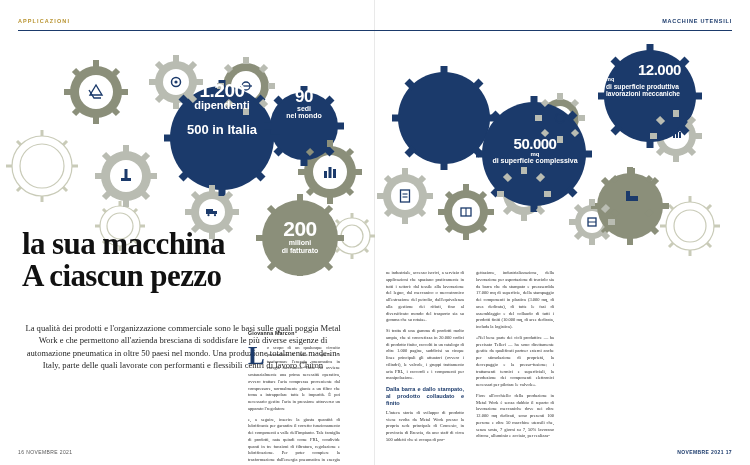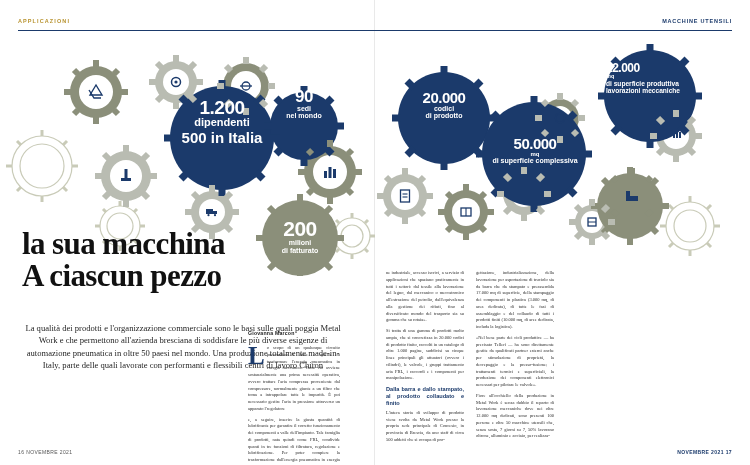--- a/index.html
+++ b/index.html
@@ -523,52 +523,47 @@
         </g>
 
         <g transform="translate(592,196)">
           <rect x="-4" y="-4" width="8" height="8" fill="none" stroke="#1b3a6b" stroke-width="1.3"></rect>
           <line x1="-4" y1="0" x2="4" y2="0" stroke="#1b3a6b" stroke-width="1"></line>
         </g>
       </g>
     </svg>
   </div>
 
-  <div class="bub" style="left:170px; top:98px; width:104px;">
+  <div class="bub" style="left:170px; top:81px; width:104px;">
     <span class="big" style="font-size:19px;">1.200</span>
     <span class="sub" style="font-size:11px;">dipendenti</span>
-    <span class="sub" style="font-size:15px; margin-top:1px;">500 in Italia</span>
+    <span class="sub" style="font-size:13px; margin-top:11px;">500 in Italia</span>
   </div>
 
   <div class="bub" style="left:268px; top:88px; width:72px;">
     <span class="big" style="font-size:17px;">90</span>
     <span class="sub" style="font-size:7px;">sedi</span>
     <span class="sub" style="font-size:7px;">nel mondo</span>
   </div>
 
   <div class="bub" style="left:258px; top:218px; width:84px;">
     <span class="big" style="font-size:21px;">200</span>
     <span class="sub" style="font-size:7px;">milioni</span>
     <span class="sub" style="font-size:7px;">di fatturato</span>
   </div>
 
-  <div class="bub" style="left:400px; top:90px; width:88px;">
-    <span class="big" style="font-size:15px;">20.000</span>
-    <span class="sub" style="font-size:7px;">codici</span>
-    <span class="sub" style="font-size:7px;">di prodotto</span>
-  </div>
 
   <div class="bub" style="left:490px; top:136px; width:90px;">
     <span class="big" style="font-size:15px;">50.000</span>
     <span class="sub" style="font-size:6px;">mq</span>
     <span class="sub" style="font-size:7px; line-height:1.12;">di superficie complessiva</span>
   </div>
 
   <div class="bub" style="left:606px; top:62px; width:92px; text-align:left;">
-    <span class="big" style="font-size:12px;">12.000</span>
+    <span class="big" style="font-size:15px;margin-left:32px;">12.000</span>
     <span class="sub" style="font-size:5.5px;">mq</span>
     <span class="sub" style="font-size:6.6px; line-height:1.15;">di superficie produttiva lavorazioni meccaniche</span>
   </div>
 
 
   <div class="headline">
     <div>la sua macchina</div>
     <div>A ciascun pezzo</div>
   </div>
 

